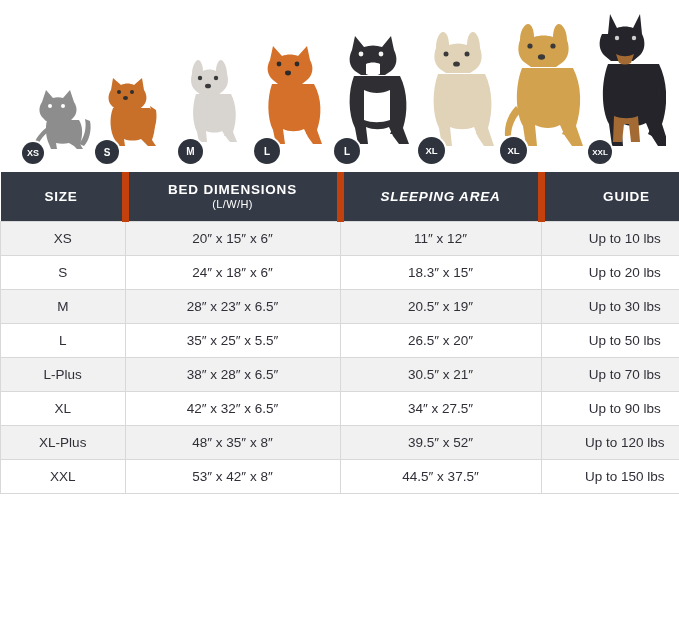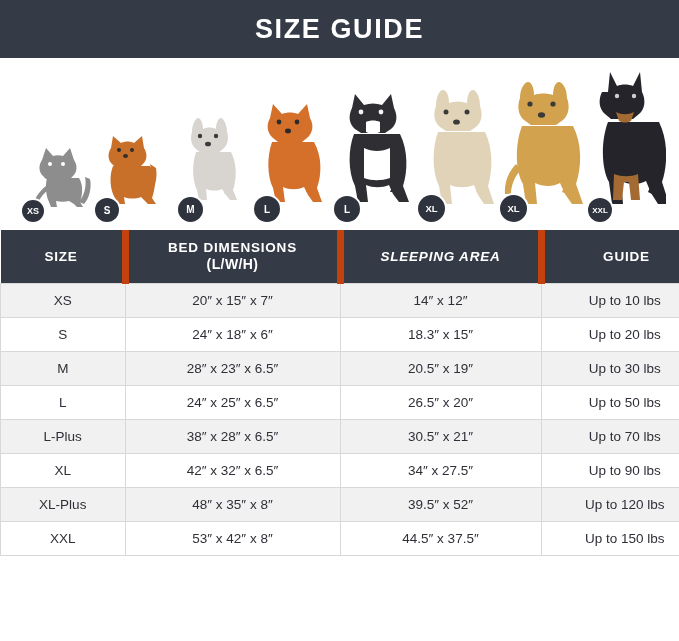--- a/index.html
+++ b/index.html
@@ -84,23 +84,23 @@
     font-weight: bold;
     letter-spacing: 0.8px;
     padding: 10px 4px 11px 4px;
     border-right: 7px solid #c2410c;
     text-align: center;
     vertical-align: middle;
   }
   .size-table th:last-child { border-right: none; }
   .th-sub {
     display: block;
-    font-size: 14px;
+    font-size: 11px;
     letter-spacing: 0.4px;
-    font-weight: bold;
+    font-weight: normal;
     margin-top: 1px;
   }
   .size-table td {
     font-size: 13.5px;
     text-align: center;
     padding: 9px 4px;
     border: 1px solid #d8d8d8;
     color: #2f2f38;
   }
   .size-table tbody tr:nth-child(odd) td { background: #f1f1f1; }
@@ -108,23 +108,20 @@
   .col-size { width: 113px; }
   .col-dim  { width: 200px; }
   .col-sleep{ width: 186px; font-style: italic; }
   .col-weight{ width: 156px; }
 </style>
 </head>
 <body>
 
 <div class="page">
 
-  <div class="header">
-    <div class="header-title">SIZE GUIDE</div>
-  </div>
 
 
   <div class="pets-row">
 
     <div class="pet" style="left:22px; width:70px; height:80px;">
       <svg class="silhouette" width="70" height="66" viewBox="0 0 70 66">
         <g fill="#8d8d8d">
           <path d="M20 18 l4-12 7 8 c3-1 7-1 10 0 l7-8 4 12 c4 6 3 12 -1 16 l-3 3 -24 0 -3-3 c-4-4 -5-10 -1-16 z"></path>
           <path d="M25 36 c-2 8 -1 18 2 24 l2 5 6 0 -1-6 c4 1 9 1 13 0 l5 3 3 3 6 0 -3-5 c3-8 3-18 -1-24 z"></path>
           <path d="M57 60 c5-6 8-16 6-25 l5 2 c2 9 -1 20 -6 25 z"></path>
@@ -273,39 +270,39 @@
           <span>SLEEPING AREA</span>
         </th>
         <th class="col-weight">
           <span>GUIDE</span>
         </th>
       </tr>
     </thead>
     <tbody>
       <tr>
         <td>XS</td>
-        <td>20″ x 15″ x 7″</td>
-        <td>14″ x 12″</td>
+        <td>20″ x 15″ x 6″</td>
+        <td>11″ x 12″</td>
         <td>Up to 10 lbs</td>
       </tr>
       <tr>
         <td>S</td>
         <td>24″ x 18″ x 6″</td>
         <td>18.3″ x 15″</td>
         <td>Up to 20 lbs</td>
       </tr>
       <tr>
         <td>M</td>
         <td>28″ x 23″ x 6.5″</td>
         <td>20.5″ x 19″</td>
         <td>Up to 30 lbs</td>
       </tr>
       <tr>
         <td>L</td>
-        <td>24″ x 25″ x 6.5″</td>
+        <td>35″ x 25″ x 5.5″</td>
         <td>26.5″ x 20″</td>
         <td>Up to 50 lbs</td>
       </tr>
       <tr>
         <td>L-Plus</td>
         <td>38″ x 28″ x 6.5″</td>
         <td>30.5″ x 21″</td>
         <td>Up to 70 lbs</td>
       </tr>
       <tr>

